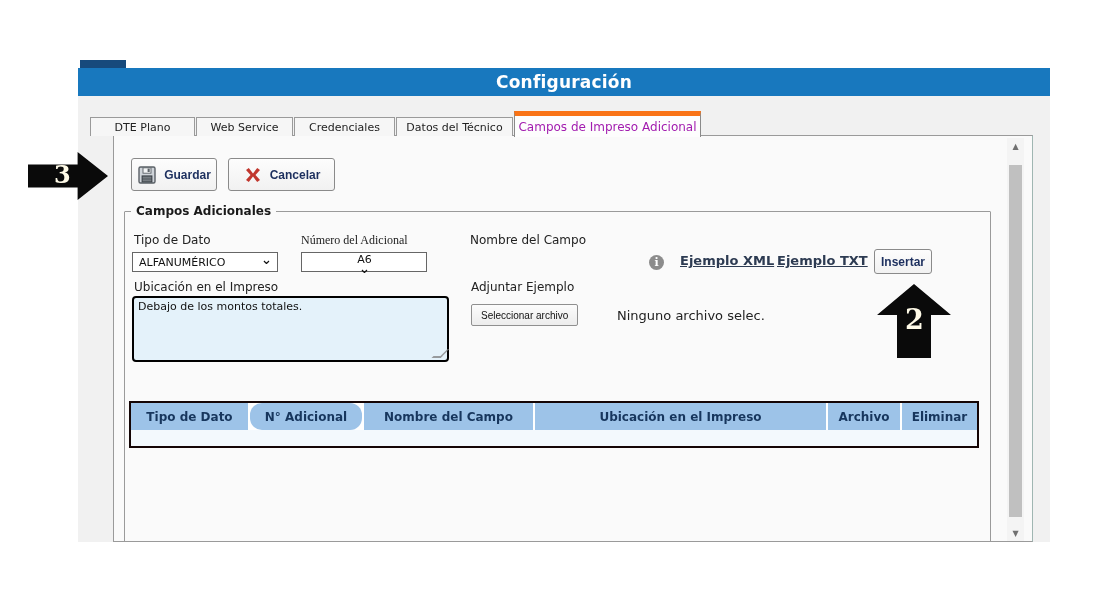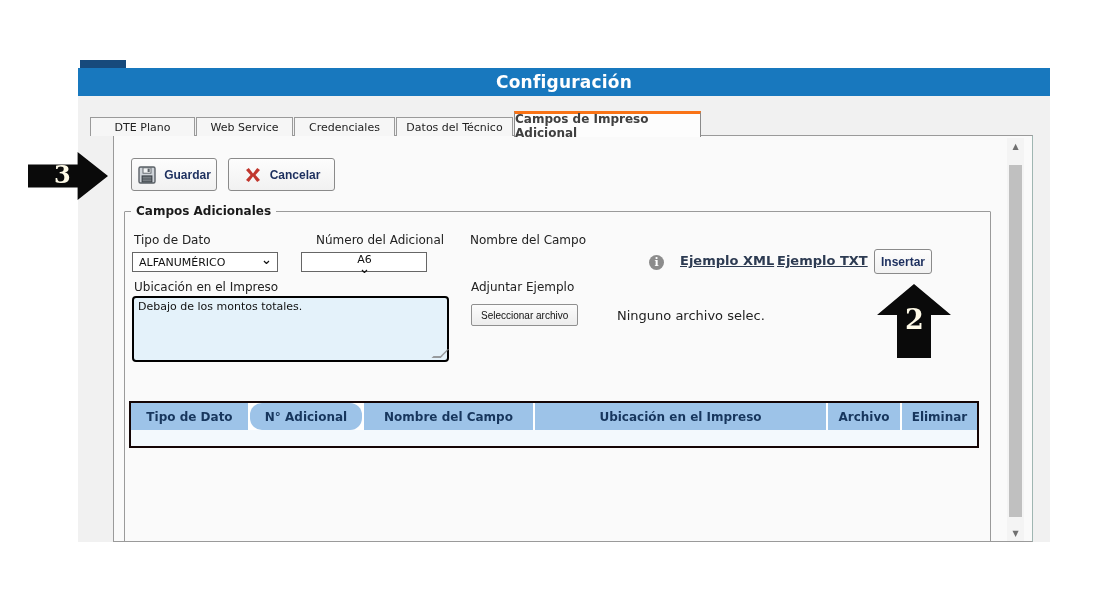--- a/index.html
+++ b/index.html
@@ -9,22 +9,22 @@
   
   .notch { position:absolute; left:80px; top:60px; width:46px; height:9px; background:#174a7c; }
   .titlebar { position:absolute; left:78px; top:68px; width:972px; height:28px; background:#1878be;
               display:flex; align-items:center; justify-content:center; }
   .titlebar .t { color:#ffffff; font-weight:bold; font-size:17px; letter-spacing:0.2px; }
   .winbody { position:absolute; left:78px; top:96px; width:972px; height:446px; background:#f1f1f1; }
 
   
   .tab { position:absolute; top:117px; height:19px; background:#f6f6f6; border:1px solid #9a9a9a; border-bottom:none;
          display:flex; align-items:center; justify-content:center; font-size:11px; color:#222; z-index:3; cursor:default; }
-  .tab.active { top:111px; height:26px; background:#fdfdfd; border:1px solid #8a8a8a; border-top:3px solid #f97316;
-                border-bottom:none; font-weight:bold; font-size:12px; color:#404040; z-index:5; }
+  .tab.active { top:111px; height:26px; background:#fdfdfd; border:1px solid #8a8a8a; border-top:5px solid #f97316;
+                border-bottom:none; font-weight:normal; font-size:12px; color:#a21caf; z-index:5; }
 
   
   .panel { position:absolute; left:113px; top:135px; width:920px; height:407px; background:#fafafa;
            border:1px solid #9a9a9a; border-right:1px solid #9fb6b2; overflow:hidden; z-index:2; }
 
   
   .btn { position:absolute; background:linear-gradient(#fdfdfd,#f1f1f1); border:1px solid #8a8a8a; border-radius:3px;
          display:flex; align-items:center; justify-content:center; gap:7px; color:#1c2f5e; font-weight:bold;
          font-size:12px; cursor:pointer; }
 
@@ -133,21 +133,21 @@
         </svg>
       </span>
       <span>Cancelar</span>
     </button>
 
     <fieldset class="grp">
       <legend>Campos Adicionales</legend>
     </fieldset>
 
     <span class="lbl" style="left:20px;top:97px;">Tipo de Dato</span>
-    <span class="lbl" style="left:202px;top:97px;">Número del Adicional</span>
+    <span class="lbl" style="left:187px;top:97px;font-family:Liberation Serif, serif;">Número del Adicional</span>
     <span class="lbl" style="left:356px;top:97px;">Nombre del Campo</span>
 
     <div class="selectbox" style="left:18px;top:116px;width:146px;">
       <span>ALFANUMÉRICO</span>
       <span class="chev">⌄</span>
     </div>
 
     <div class="selectbox" style="left:187px;top:116px;width:126px;flex-direction:column;">
       <span>A6</span>
       <span class="chev">⌄</span>

